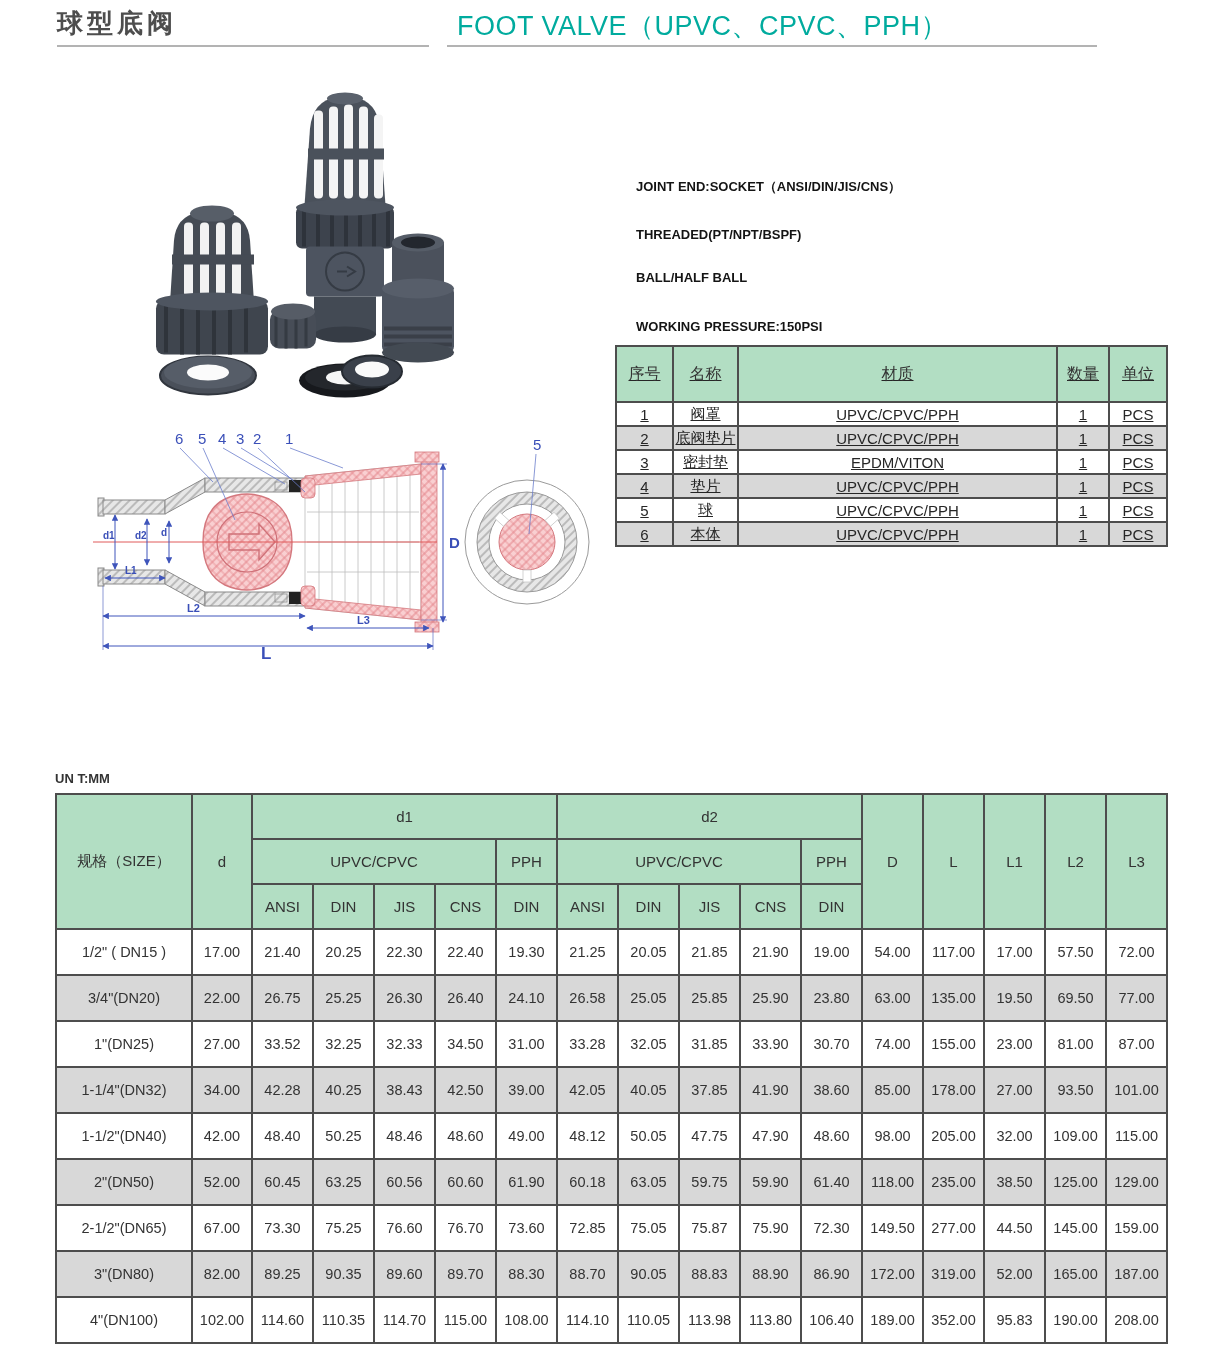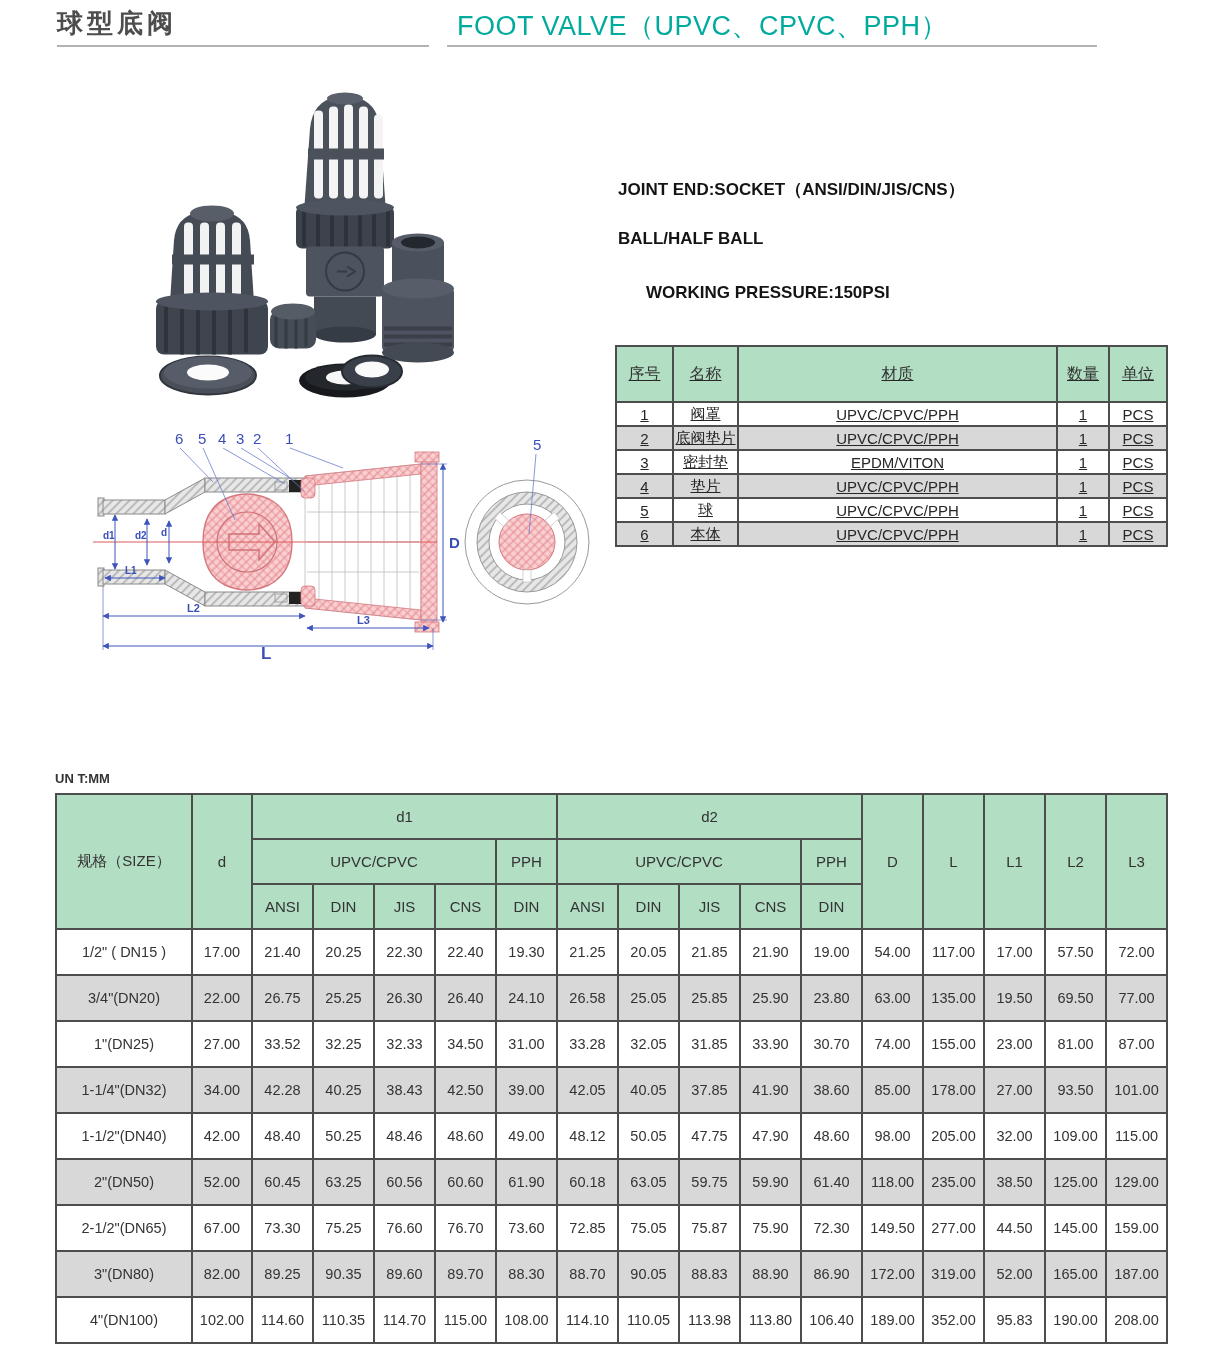--- a/index.html
+++ b/index.html
@@ -10,26 +10,26 @@
             color:#4d4d4d;letter-spacing:4px;}
   .title-en{position:absolute;left:449px;top:0;margin:8px;font-size:27px;font-weight:normal;
             color:#00ab9e;letter-spacing:0.5px;}
   .rule{position:absolute;top:45px;height:2px;background:#b3b3b3;}
   .rule-left{left:57px;width:372px;}
   .rule-right{left:447px;width:650px;}
 
   .photo{position:absolute;left:100px;top:78px;width:500px;height:345px;}
   .diagram{position:absolute;left:85px;top:422px;width:530px;height:240px;}
 
-  .features{position:absolute;left:618px;top:178px;width:580px;color:#141414;
-            font-size:17px;font-weight:bold;}
+  .features{position:absolute;left:636px;top:178px;width:580px;color:#141414;
+            font-size:13px;font-weight:bold;}
   .features p{margin:0;}
   .features .f2{margin-top:31px;}
   .features .f3{margin-top:28px;}
-  .features .f4{margin-top:34px;margin-left:28px;}
+  .features .f4{margin-top:34px;}
 
   table{border-collapse:collapse;table-layout:fixed;text-align:center;}
   th,td{padding:0;border:2px solid #4d4d4d;overflow:hidden;white-space:nowrap;}
 
   .parts{position:absolute;left:615px;top:345px;width:551px;font-size:15px;color:#262626;text-decoration:underline;}
   .parts thead th{background:#b2dec3;height:54px;font-weight:normal;font-size:16px;color:#333;}
   .parts td{height:22px;}
   .parts tr.alt td{background:#d8d8d8;}
 
   .unit-note{position:absolute;left:55px;top:771px;width:1111px;text-align:left;
@@ -226,20 +226,21 @@
           <rect x="-4" y="-40" width="8" height="12" fill="#ffffff" stroke="#c9c9c9" stroke-width="0.8" transform="rotate(180)"></rect>
         </g>
         <text x="448" y="28" font-family="Liberation Sans, DejaVu Sans, sans-serif" font-size="15" fill="#3a4fb8">5</text>
         <line x1="451" y1="32" x2="444" y2="112" stroke="#6b7ecb" stroke-width="0.8"></line>
       </g>
     </svg>
   </div>
 
   <div class="features">
     <p class="f1">JOINT END:SOCKET（ANSI/DIN/JIS/CNS）</p>
+    <p class="f2">THREADED(PT/NPT/BSPF)</p>
     <p class="f3">BALL/HALF BALL</p>
     <p class="f4">WORKING PRESSURE:150PSI</p>
   </div>
 
   <table class="parts">
     <colgroup>
       <col style="width:57px">
         <col style="width:65px">
         <col style="width:319px">
       <col style="width:52px">

